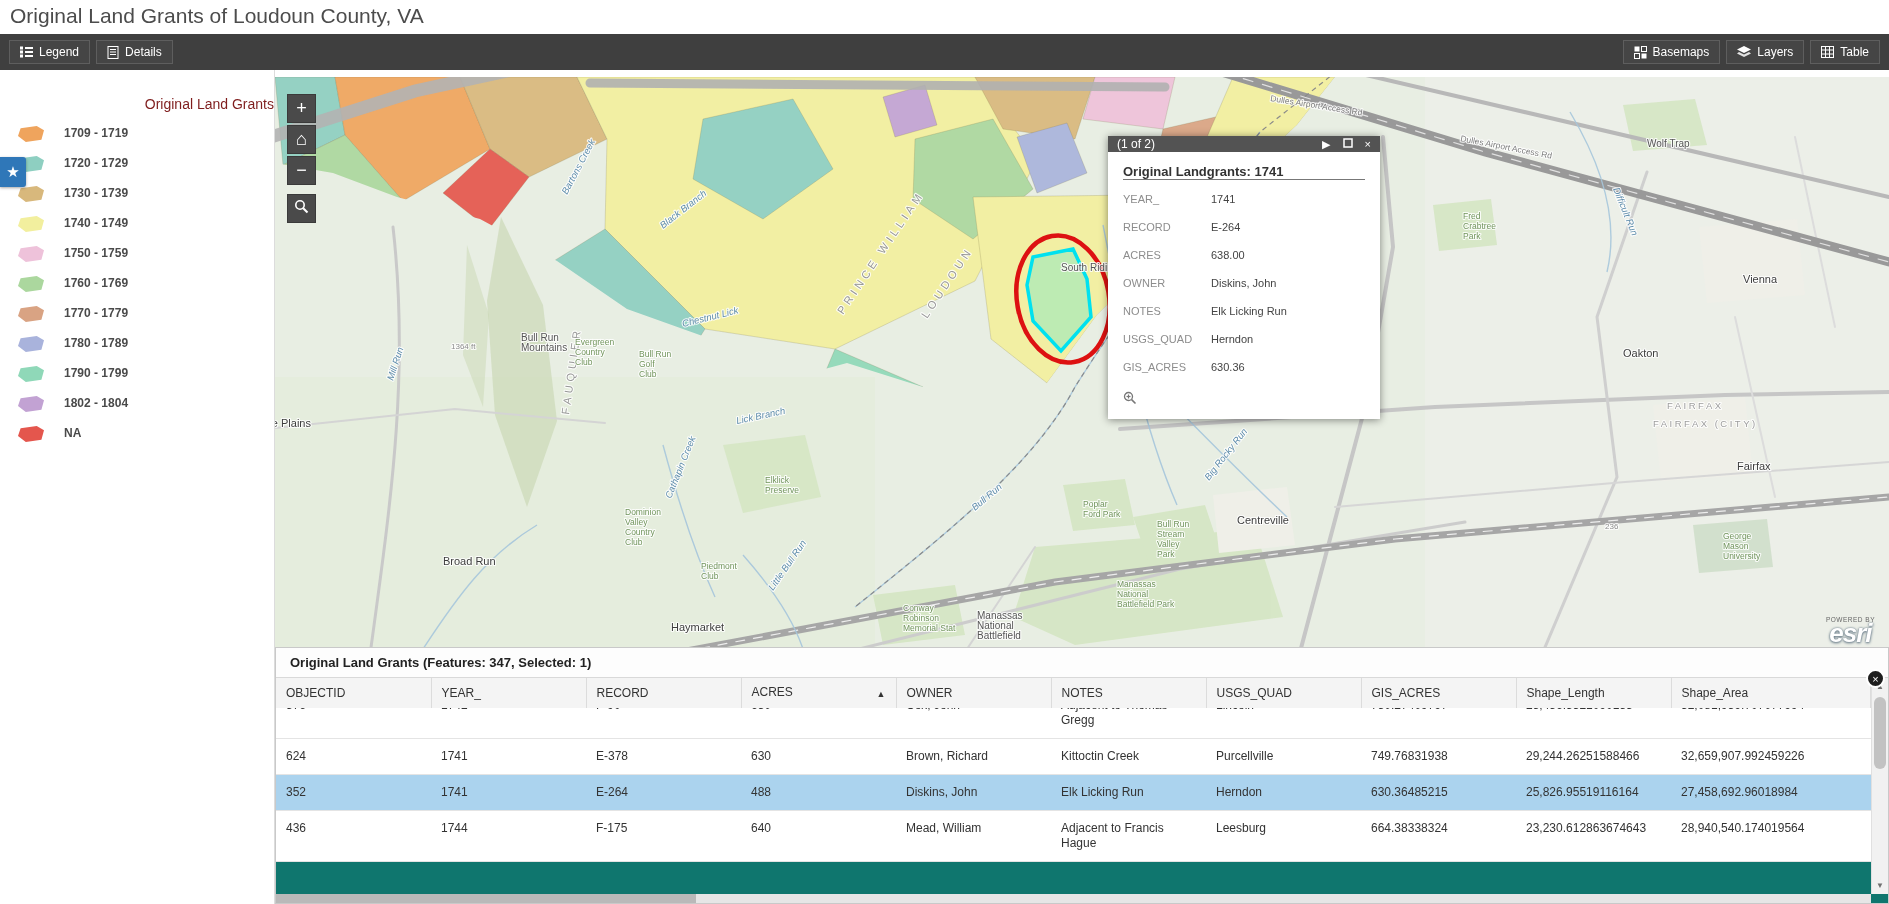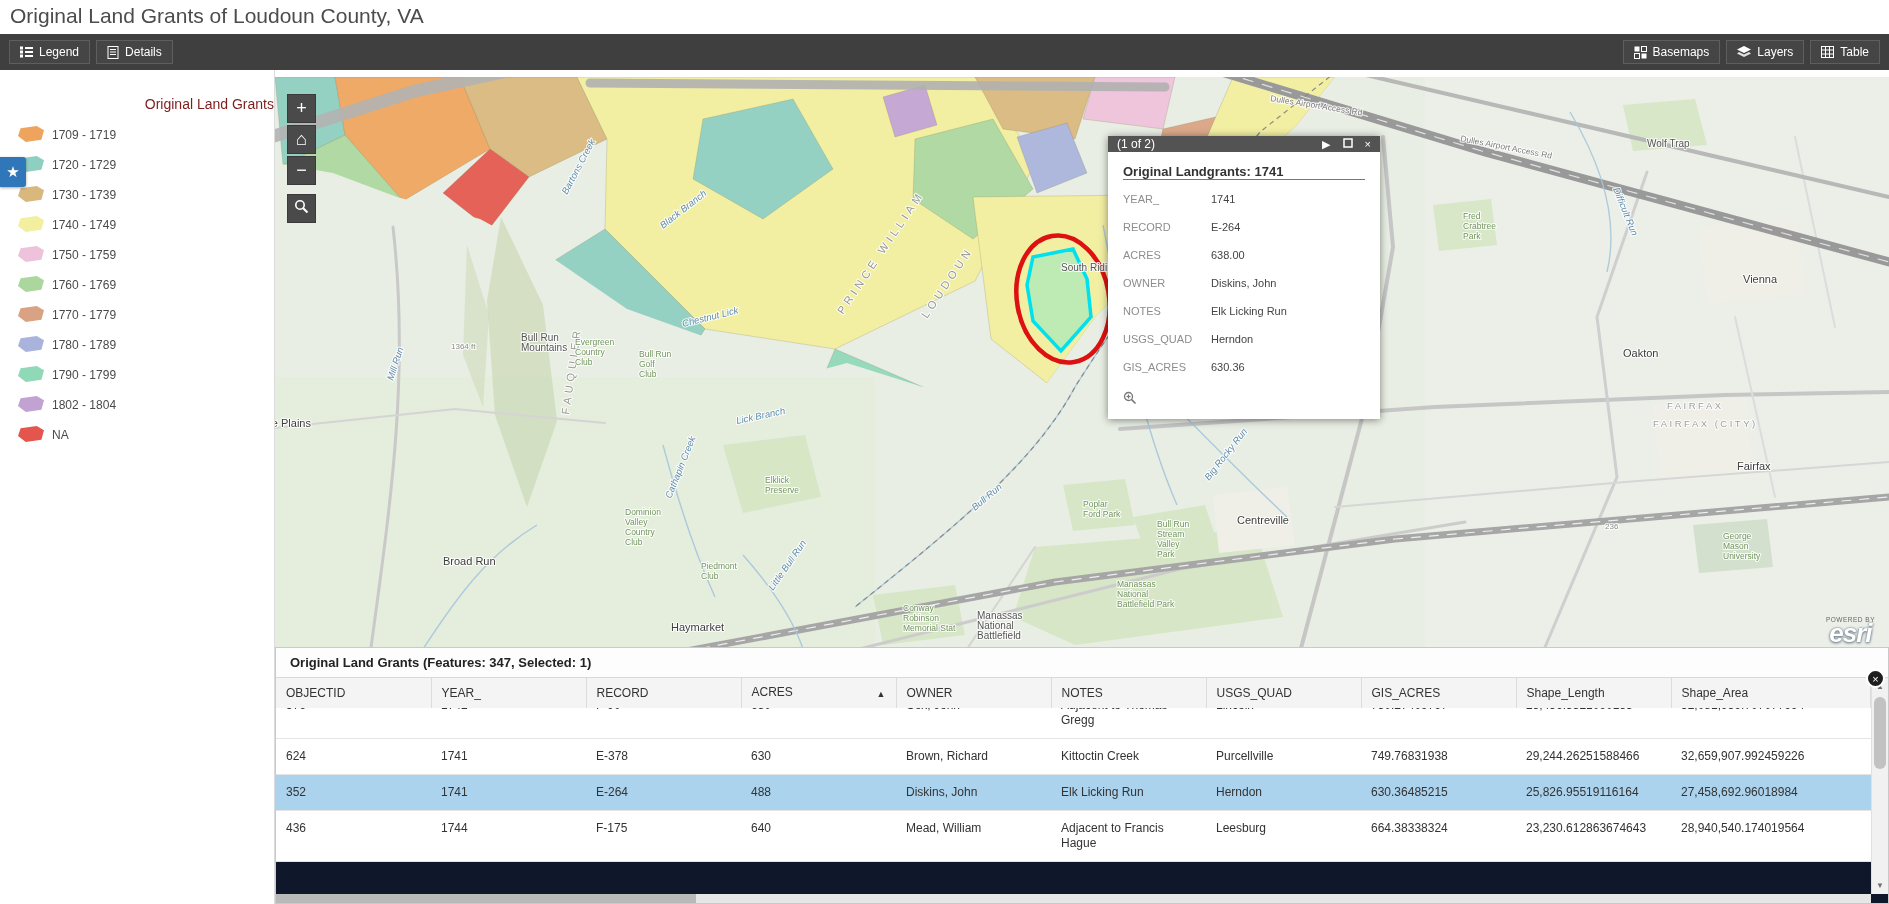--- a/index.html
+++ b/index.html
@@ -14,21 +14,21 @@
   .toolbar { height:36px; background:#3f3f3f; display:flex; justify-content:space-between; align-items:center; padding:0 6px; }
   .tb-group { display:flex; align-items:center; }
   .tb-btn { display:flex; align-items:center; gap:6px; color:#fff; font-size:12px;
     background:#454545; border:1px solid #5e5e5e; padding:4px 10px; margin:0 3px; cursor:pointer;
     font-family:"Liberation Sans",sans-serif; }
   .tb-icon { display:flex; align-items:center; }
   
   .content { position:relative; height:834px; background:#fff; }
   .sidebar { position:absolute; left:0; top:0; width:275px; height:834px; background:#fff; border-right:1px solid #dcdcdc; }
   .legend-title { margin:26px 0 8px 20px; font-size:14px; color:#7f1d1d;text-align:right; }
-  .legend-item { display:flex; align-items:flex-end; gap:8px; margin:14px 0 0 18px; }
+  .legend-item { display:flex; align-items:flex-start; gap:20px; margin:14px 0 0 18px;font-weight:bold; }
   .legend-swatch { width:26px; height:16px; display:inline-block;
     clip-path:polygon(10% 14%, 72% 0, 100% 26%, 90% 86%, 30% 100%, 0 62%); }
   .legend-label { font-size:12px; color:#4a4a4a; }
   .splash-tab { position:absolute; left:0; top:87px; width:26px; height:30px; background:#2f77b8;
     color:#fff; display:flex; align-items:center; justify-content:center; font-size:15px; cursor:pointer; z-index:20;
     border-radius:0 3px 3px 0; box-shadow:0 1px 3px rgba(0,0,0,.35); }
   
   .map { position:absolute; left:275px; top:7px; width:1614px; height:570px; overflow:hidden; background:#e8eee3; }
   .map svg.basemap { position:absolute; left:0; top:0; }
   svg { font-family:"Liberation Sans",sans-serif; }
@@ -58,21 +58,21 @@
   .popup-header { background:#535353; color:#fff; height:16px; display:flex; align-items:center; padding:0 9px; font-size:12px; }
   .popup-header .spacer { flex:1; }
   .ph-btn { margin-left:12px; cursor:pointer; color:#fff; font-size:11px; display:flex; align-items:center; }
   .popup-body { padding:12px 15px 2px; }
   .popup-title { font-size:13px; font-weight:bold; color:#333; border-bottom:1px solid #777; margin-bottom:13px; }
   .pfield { display:flex; font-size:11px; margin-bottom:16px; }
   .pfield .lbl { width:88px; color:#8d8d8d; flex-shrink:0; }
   .pfield .val { color:#444; }
   .popup-foot { padding:0 15px 10px; }
   
-  .table-panel { position:absolute; left:275px; top:577px; width:1614px; height:257px; background:#0f172a;
+  .table-panel { position:absolute; left:275px; top:577px; width:1614px; height:257px; background:#0f766e;
     border:1px solid #c9c9c9; overflow:hidden; }
   .table-title { height:30px; line-height:30px; font-weight:bold; font-size:13px; color:#222;
     padding-left:14px; border-bottom:1px solid #d9d9d9; background:#fdfdfd; }
   table.grid { table-layout:fixed; border-collapse:collapse; width:1595px; }
   th { background:#f4f4f4; font-size:12px; font-weight:normal; color:#333; text-align:left;
     padding:7px 10px; border-right:1px solid #dcdcdc; border-bottom:1px solid #cfcfcf; line-height:15px;
     white-space:nowrap; overflow:hidden; }
   .caret { float:right; font-size:9px; color:#333; margin-top:2px; }
   .tbody-wrap { position:absolute; left:0; top:60px; right:17px; bottom:9px; overflow:hidden; }
   .tbody-table { margin-top:-20px; }

